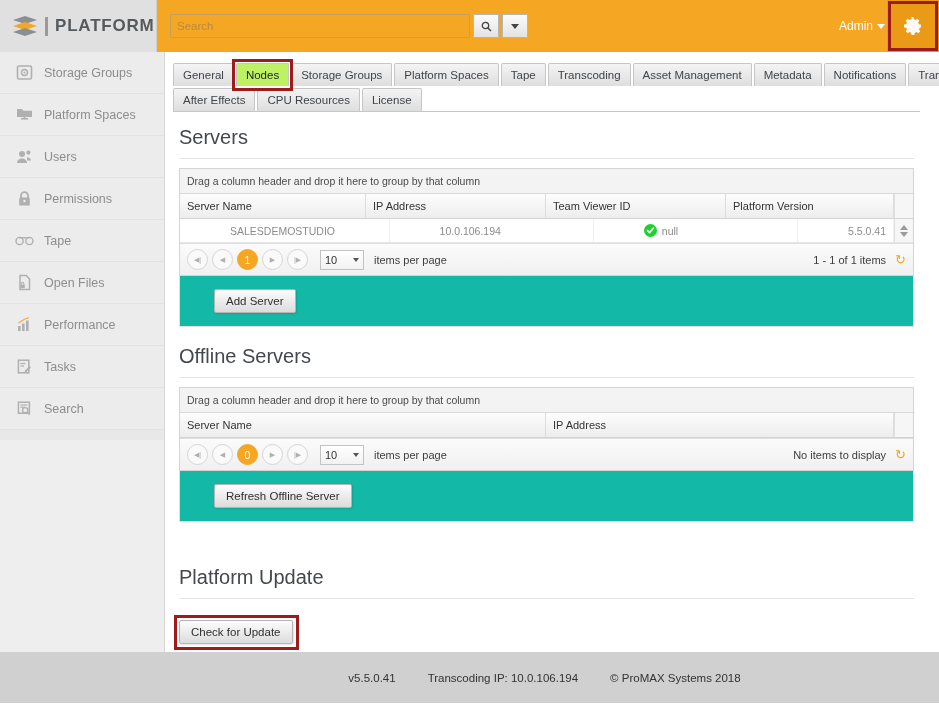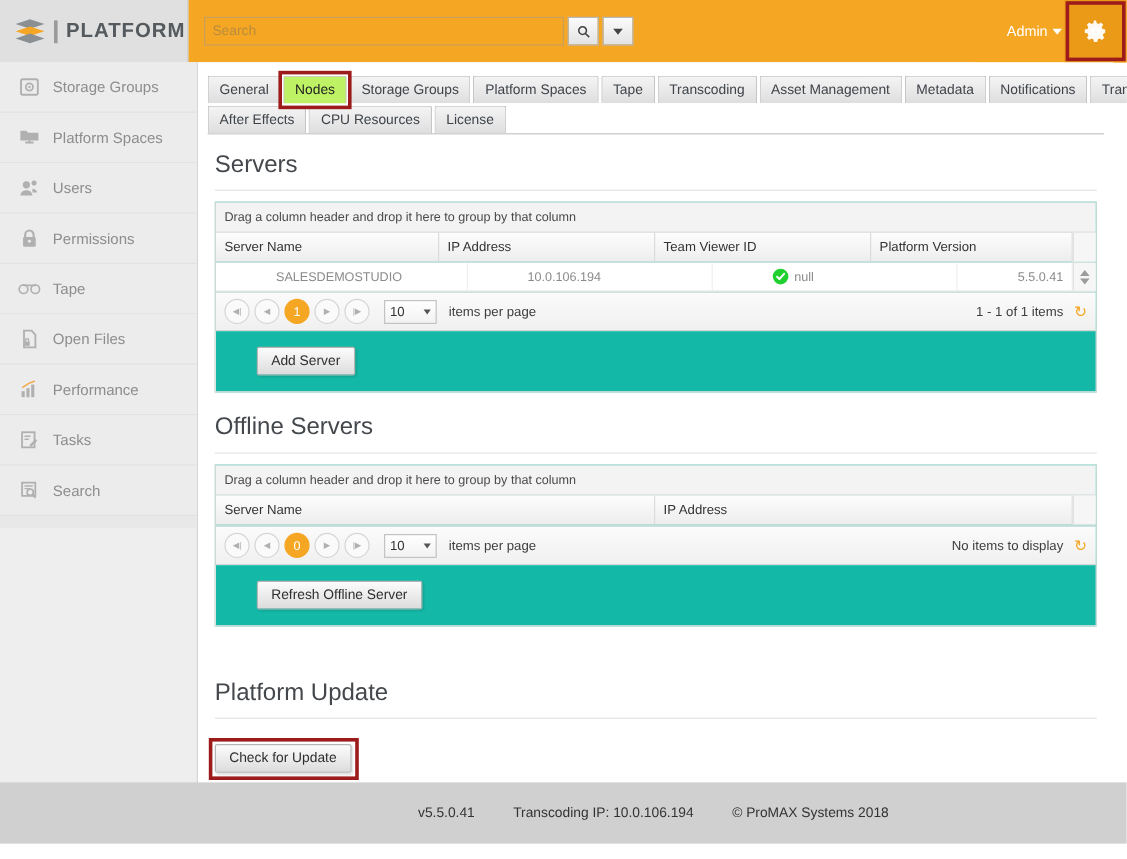--- a/index.html
+++ b/index.html
@@ -182,21 +182,21 @@
   .section-title {
     font-size: 20px; color: #44484c; font-weight: normal;
     margin: 0 0 9px 0;
     padding-bottom: 9px;
     border-bottom: 1px solid #e4e4e4;
   }
 
   
   .grid {
     border: 1px solid #d4d4d4;
-    background: #5eead4;
+    background: #d946ef;
     box-sizing: border-box;
     font-size: 11px;
   }
   .grid-grouphdr {
     background: #f3f3f3;
     border-bottom: 1px solid #d9d9d9;
     color: #4a4a4a;
     padding: 6px 7px;
     font-size: 10.5px;
   }

